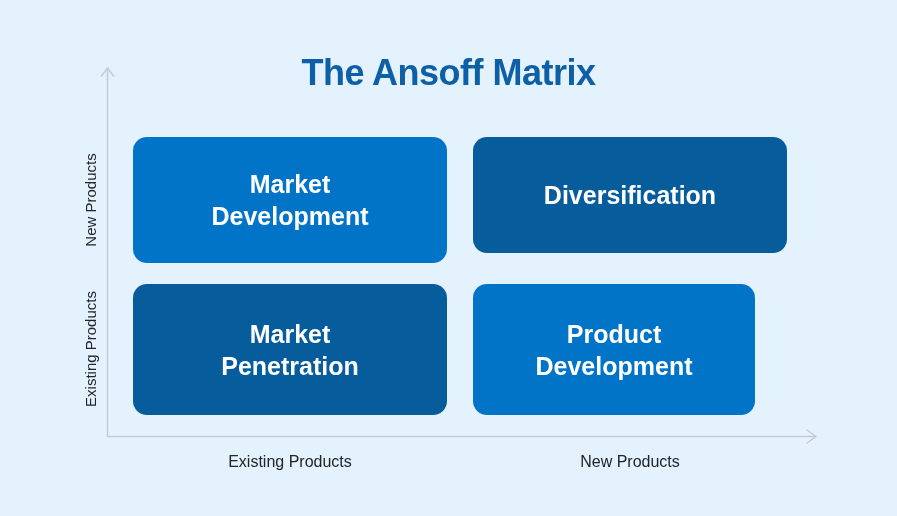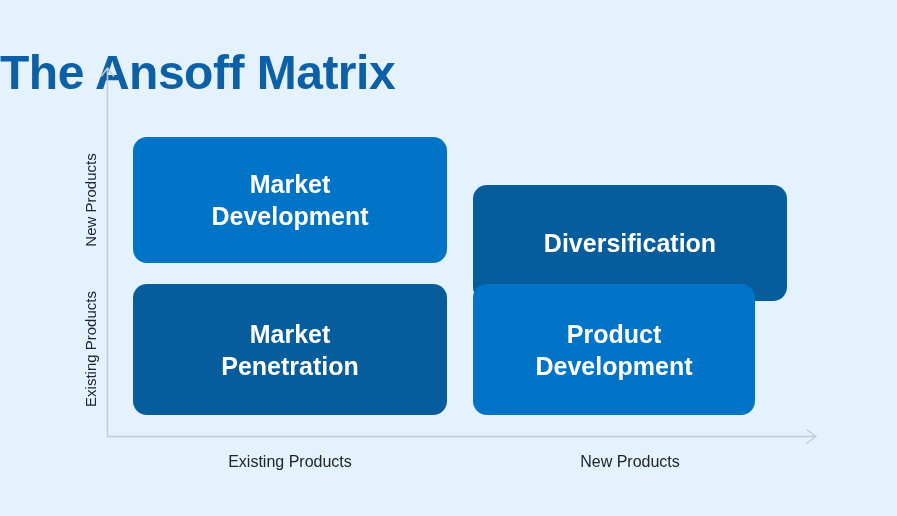--- a/index.html
+++ b/index.html
@@ -14,22 +14,22 @@
     height: 516px;
     background: #e3f2fc;
     overflow: hidden;
   }
   .title {
     position: absolute;
     left: 0;
     right: 0;
     top: 53px;
     margin: 0;
-    text-align: left;
-    font-size: 48px;
+    text-align: center;
+    font-size: 36px;
     line-height: 40px;
     font-weight: 800;
     letter-spacing: -0.5px;
     color: #0d5fa6;
   }
   .axes {
     position: absolute;
     inset: 0;
     pointer-events: none;
   }
@@ -44,21 +44,21 @@
   .quad .qlabel {
     color: #ffffff;
     font-size: 25px;
     line-height: 32px;
     font-weight: 700;
     white-space: pre-line;
   }
   .quad.light { background: #0274c8; }
   .quad.dark  { background: #075c9c; }
   .q1 { left: 133px; top: 137px; width: 314px; height: 126px; }
-  .q2 { left: 473px; top: 137px; width: 314px; height: 116px; margin-top: 48px; }
+  .q2 { left: 473px; top: 137px; width: 314px; height: 116px; }
   .q3 { left: 133px; top: 284px; width: 314px; height: 131px; }
   .q4 { left: 473px; top: 284px; width: 282px; height: 131px; }
   .ylabel {
     position: absolute;
     transform: translate(-50%, -50%) rotate(-90deg);
     white-space: nowrap;
     font-size: 15px;
     color: #212529;
   }
   .y1 { left: 90px; top: 200px; }

